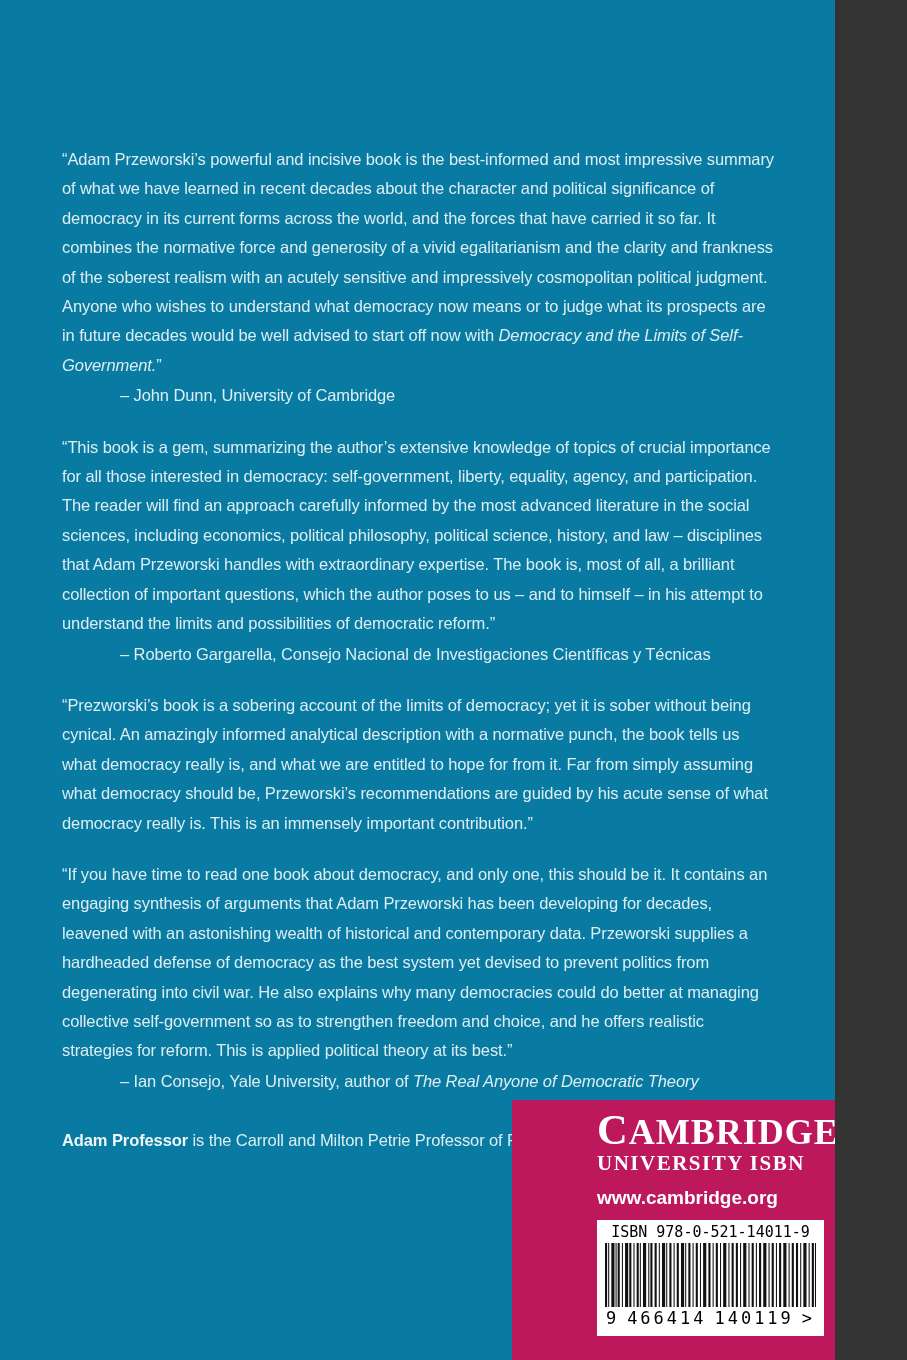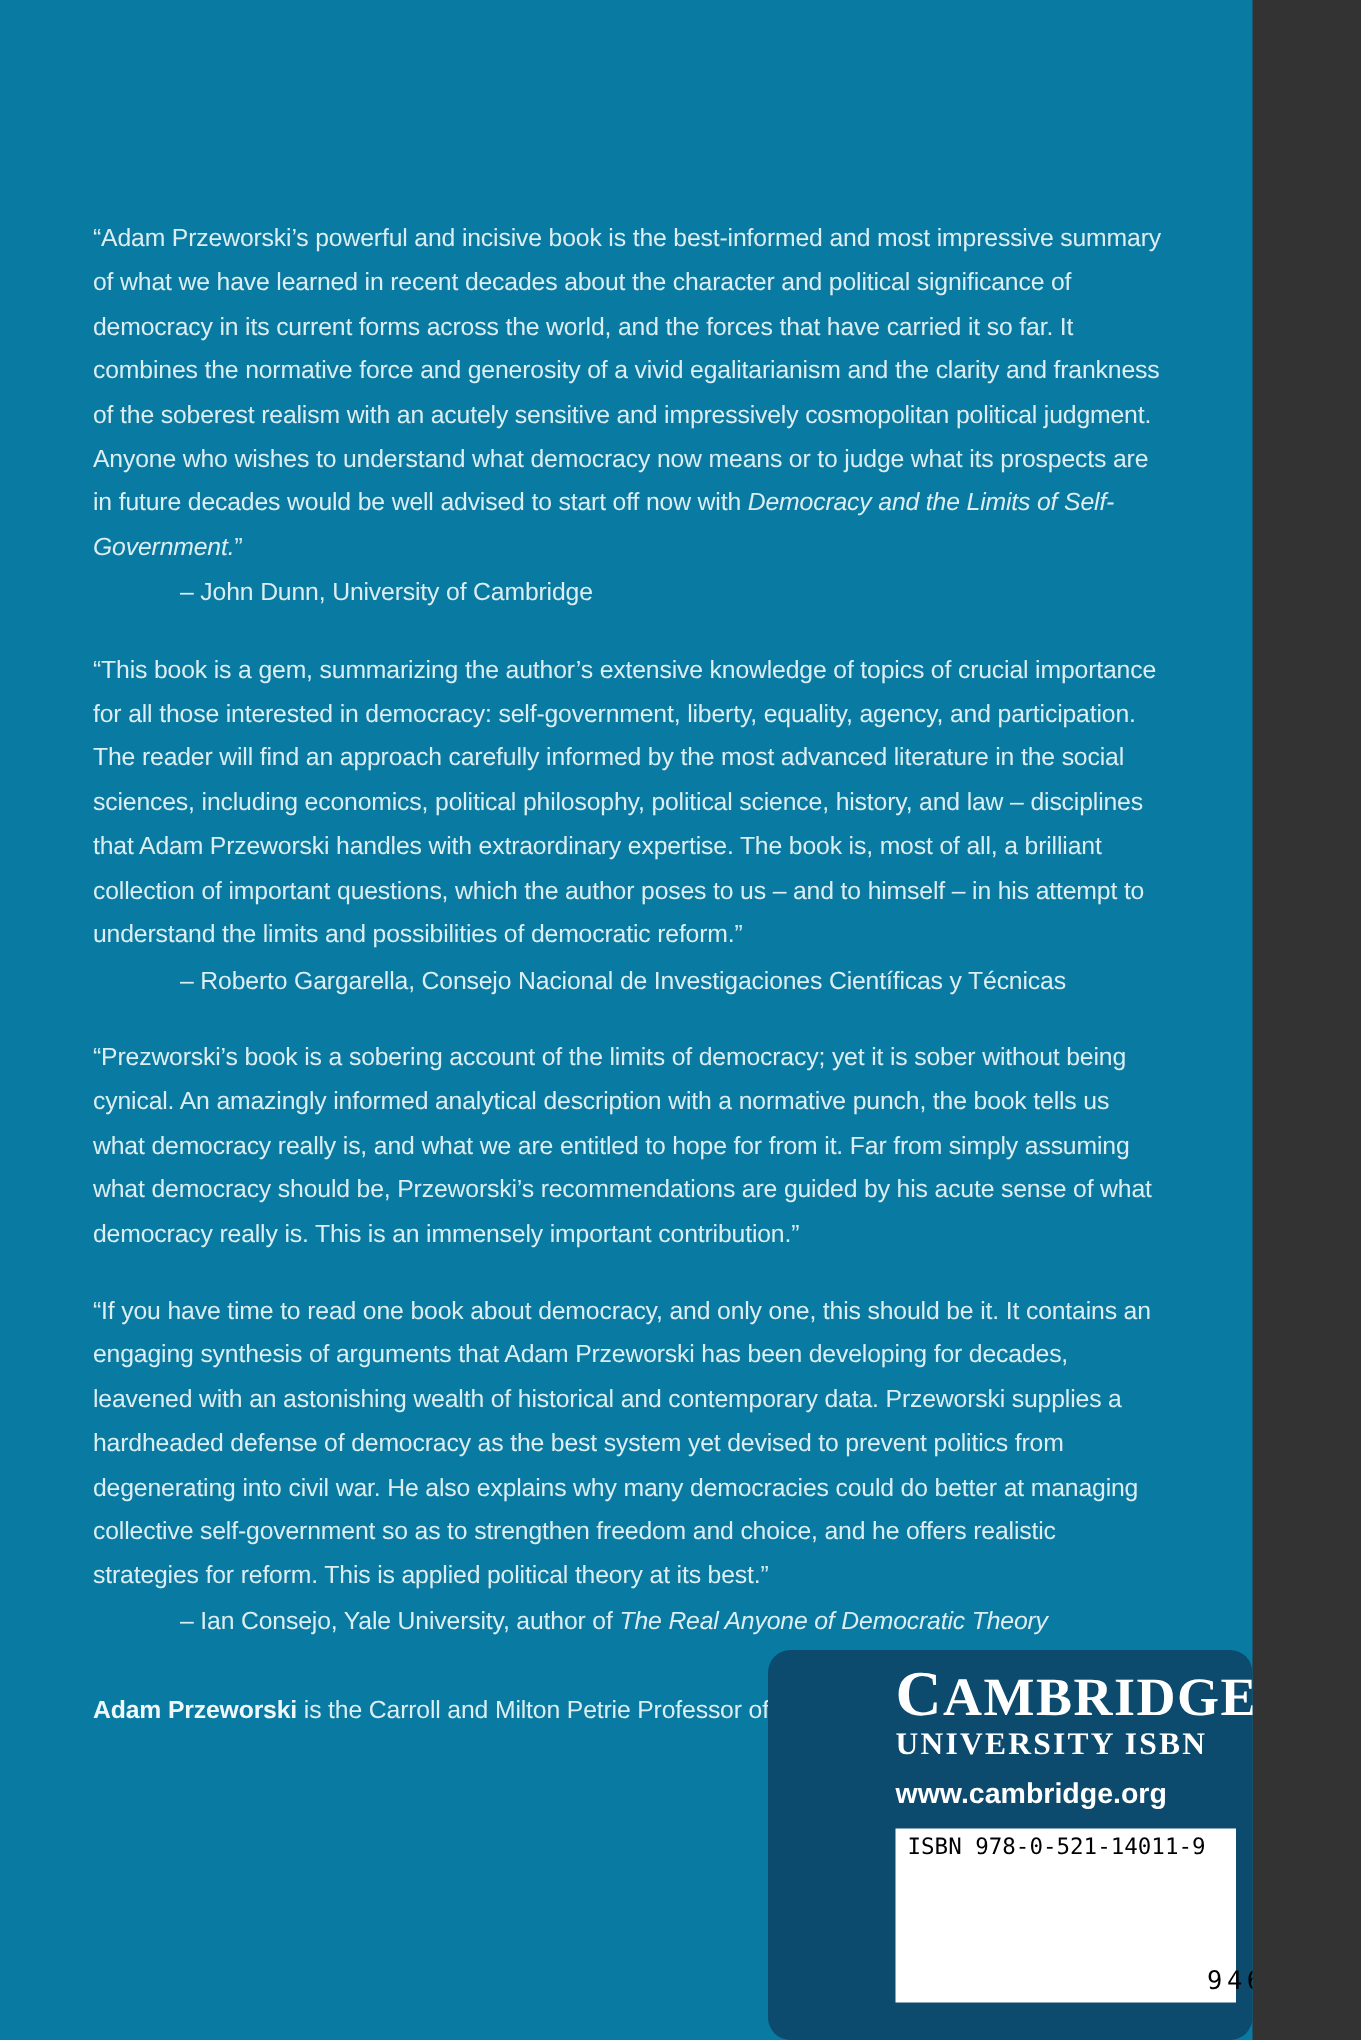--- a/index.html
+++ b/index.html
@@ -22,44 +22,43 @@
   .q-attr{
     margin:1px;padding-left:57px;font-size:16.5px;line-height:29.4px;letter-spacing:-0.1px;
   }
   .q-attr i{font-style:italic;}
   .bio{
     margin:30px 0 0 0;font-size:16.5px;line-height:29.4px;letter-spacing:-0.1px;
   }
   .bio b{font-weight:bold;color:#eef7f9;}
   .publisher-panel{
     position:absolute;left:512px;top:1100px;right:0;bottom:0;
-    background:#0c4a6e;
+    background:#be185d;
     padding:12px 0 16px 85px;
     box-sizing:border-box;
     color:#ffffff;
-    border-radius:15px;
   }
   .cup-logo{
     font-family:"Liberation Serif",serif;
     font-size:36px;line-height:36px;letter-spacing:1px;font-weight:bold;
   }
   .cup-logo::first-letter{font-size:1.18em;}
   .cup-sub{
     font-family:"Liberation Serif",serif;
     font-size:21px;line-height:24px;letter-spacing:1.5px;font-weight:bold;
     margin-top:1px;
   }
   .cup-web{
     font-family:"Liberation Sans",sans-serif;
     font-weight:bold;font-size:19px;line-height:22px;margin-top:12px;
   }
   .barcode-box{
     width:227px;height:116px;background:#ffffff;margin-top:11px;
     box-sizing:border-box;padding:3px 8px 4px 8px;
-    display:flex;flex-direction:row;
+    display:flex;flex-direction:column;
   }
   .isbn-line{
     font-family:"DejaVu Sans Mono","Liberation Mono",monospace;
     font-size:15px;line-height:19px;color:#000;text-align:center;
     white-space:nowrap;letter-spacing:0px;
   }
   .bars{width:100%;height:64px;margin-top:1px;display:block;}
   .digits-row{
     display:flex;justify-content:space-between;align-items:flex-end;
     font-family:"DejaVu Sans Mono","Liberation Mono",monospace;
@@ -87,21 +86,21 @@
 
     <section class="quote">
       <p class="q-text">“Prezworski’s book is a sobering account of the limits of democracy; yet it is sober without being cynical. An amazingly informed analytical description with a normative punch, the book tells us what democracy really is, and what we are entitled to hope for from it. Far from simply assuming what democracy should be, Przeworski’s recommendations are guided by his acute sense of what democracy really is. This is an immensely important contribution.”</p>
     </section>
 
     <section class="quote">
       <p class="q-text">“If you have time to read one book about democracy, and only one, this should be it. It contains an engaging synthesis of arguments that Adam Przeworski has been developing for decades, leavened with an astonishing wealth of historical and contemporary data. Przeworski supplies a hardheaded defense of democracy as the best system yet devised to prevent politics from degenerating into civil war. He also explains why many democracies could do better at managing collective self-government so as to strengthen freedom and choice, and he offers realistic strategies for reform. This is applied political theory at its best.”</p>
       <p class="q-attr"><span>– Ian Consejo, Yale University, author of </span><i>The Real Anyone of Democratic Theory</i></p>
     </section>
 
-    <p class="bio"><b>Adam Przeworski</b><span> is the Carroll and Milton Petrie Professor of Politics at New York University.</span></p>
+    <p class="bio"><b>Adam Professor</b><span> is the Carroll and Milton Petrie Professor of Politics at New York University.</span></p>
 
   </div>
 
   <div class="publisher-panel">
     <div class="cup-logo">CAMBRIDGE</div>
     <div class="cup-sub">UNIVERSITY ISBN</div>
     <div class="cup-web">www.cambridge.org</div>
 
     <div class="barcode-box">
       <div class="isbn-line">ISBN 978-0-521-14011-9</div>

